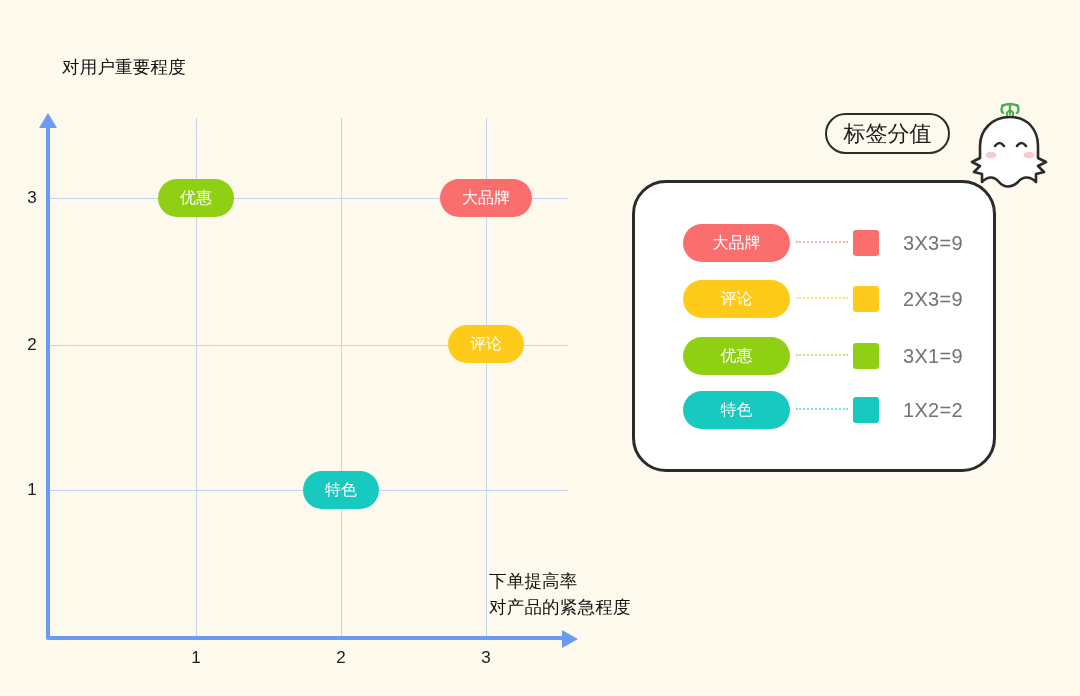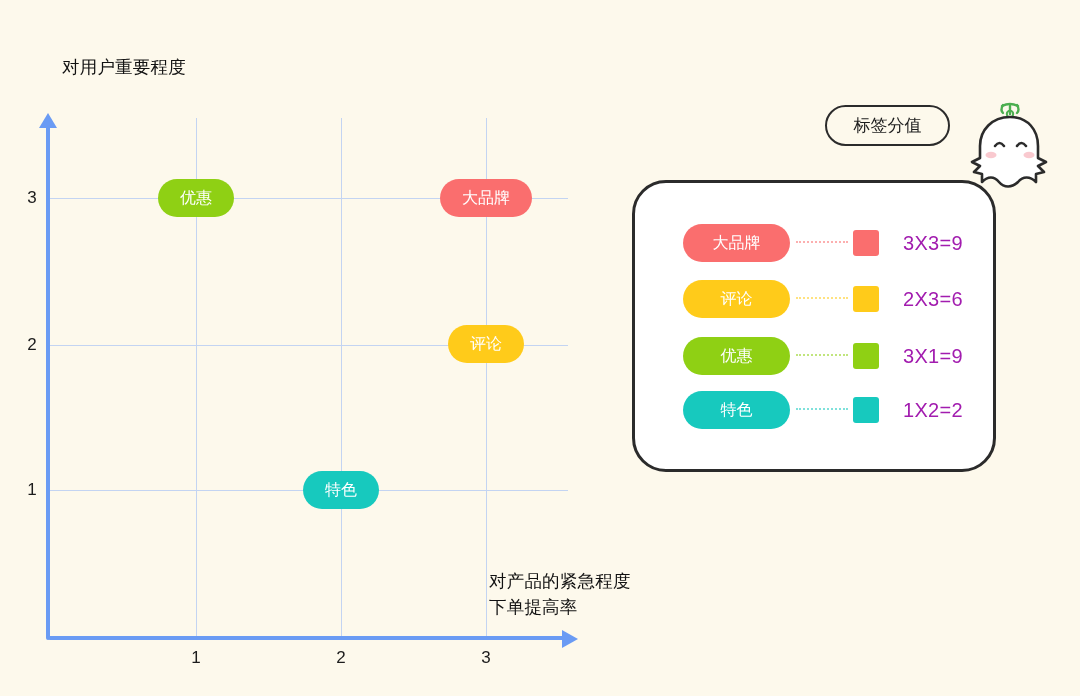--- a/index.html
+++ b/index.html
@@ -158,38 +158,38 @@
   .legend-swatch {
     flex: 0 0 auto;
     width: 26px;
     height: 26px;
     border-radius: 3px;
   }
   .legend-score {
     flex: 0 0 auto;
     margin-left: 24px;
     font-size: 20px;
-    color: #a21caf;
+    color: #737373;
     letter-spacing: .3px;
   }
 
   
   #score-badge {
     position: absolute;
     left: 825px;
-    top: 105px;
+    top: 113px;
     width: 125px;
     height: 41px;
     border: 2.5px solid #2b2b2b;
     border-radius: 21px;
     background: #fdf9ec;
     display: flex;
     align-items: center;
     justify-content: center;
-    font-size: 17px;
+    font-size: 22px;
     color: #1c1c1c;
     box-sizing: border-box;
     text-align: center;
   }
   #mascot {
     position: absolute;
     left: 962px;
     top: 96px;
     width: 96px;
     height: 104px;
@@ -198,22 +198,22 @@
 </head>
 <body>
 
 <div id="chart-area">
 
   <div class="axis-title" id="y-axis-title">
     <div>对用户重要程度</div>
   </div>
 
   <div class="axis-title" id="x-axis-title">
+    <div>下单提高率</div>
     <div>对产品的紧急程度</div>
-    <div>下单提高率</div>
   </div>
 
   <div class="grid-line-h" style="top:198px"></div>
   <div class="grid-line-h" style="top:345px"></div>
   <div class="grid-line-h" style="top:490px"></div>
   <div class="grid-line-v" style="left:184px"></div>
   <div class="grid-line-v" style="left:329px"></div>
   <div class="grid-line-v" style="left:474px"></div>
 
   <div id="y-axis"></div>
@@ -277,21 +277,21 @@
       <div class="legend-row" style="top: 40px;">
         <div class="legend-pill" style="background: rgb(250, 110, 110);">大品牌</div>
         <div class="legend-dots" style="border-top-color: rgb(250, 110, 110); opacity: 0.55;"></div>
         <div class="legend-swatch" style="background: rgb(250, 110, 110);"></div>
         <div class="legend-score">3X3=9</div>
       </div>
       <div class="legend-row" style="top: 96px;">
         <div class="legend-pill" style="background: rgb(255, 203, 26);">评论</div>
         <div class="legend-dots" style="border-top-color: rgb(255, 203, 26); opacity: 0.55;"></div>
         <div class="legend-swatch" style="background: rgb(255, 203, 26);"></div>
-        <div class="legend-score">2X3=6</div>
+        <div class="legend-score">2X3=9</div>
       </div>
       <div class="legend-row" style="top: 153px;">
         <div class="legend-pill" style="background: rgb(143, 208, 20);">优惠</div>
         <div class="legend-dots" style="border-top-color: rgb(143, 208, 20); opacity: 0.55;"></div>
         <div class="legend-swatch" style="background: rgb(143, 208, 20);"></div>
         <div class="legend-score">3X1=9</div>
       </div>
       <div class="legend-row" style="top: 207px;">
         <div class="legend-pill" style="background: rgb(23, 201, 190);">特色</div>
         <div class="legend-dots" style="border-top-color: rgb(23, 201, 190); opacity: 0.55;"></div>

